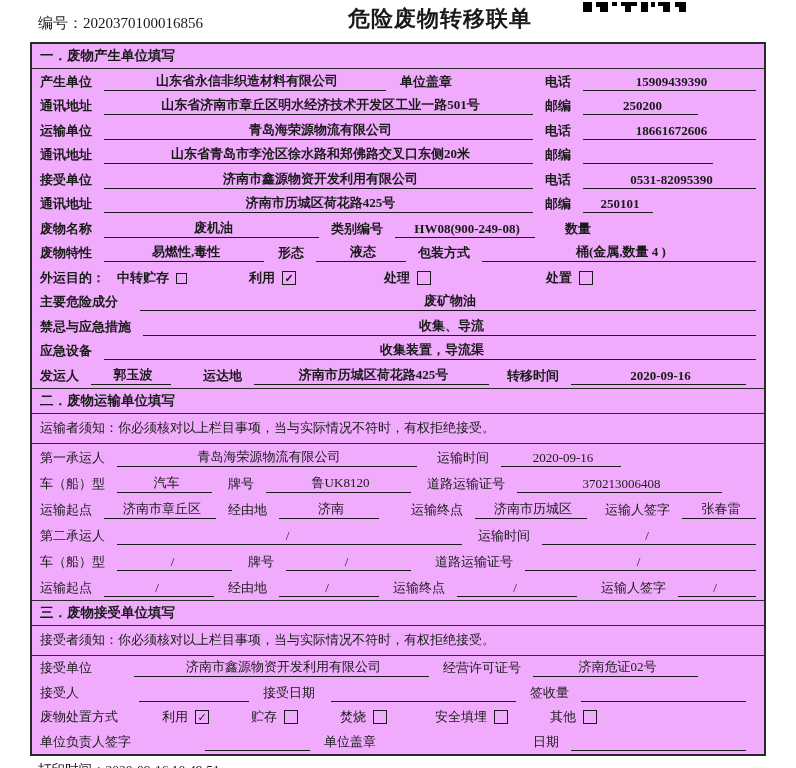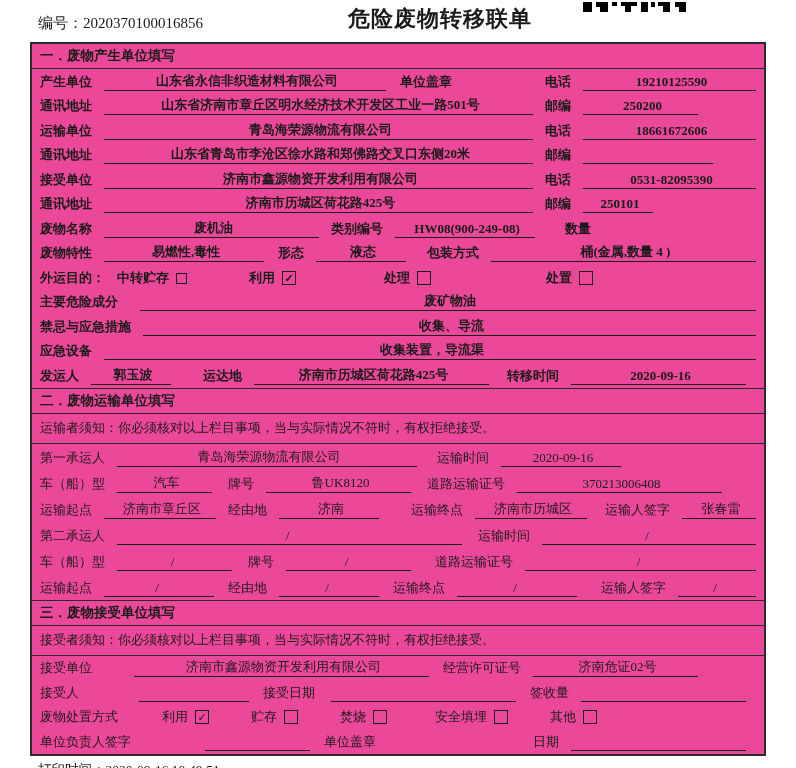--- a/index.html
+++ b/index.html
@@ -11,21 +11,21 @@
   .topbar{position:relative;height:42px;}
   .serial{position:absolute;left:38px;top:14px;font-size:15px;white-space:nowrap;}
   .doc-title{
     position:absolute;left:0;right:0;top:4px;text-align:center;
     transform:translateX(42px);
     font-size:22px;font-weight:bold;letter-spacing:1px;
     font-family:"Liberation Serif","DejaVu Serif",serif;
   }
   .qr{position:absolute;left:583px;top:0;width:103px;height:10px;}
   .form{
-    margin:0 30px;width:732px;border:2px solid #2a2a2a;background:#ec4899;
+    margin:0 30px;width:732px;border:2px solid #2a2a2a;background:#f0abfc;
   }
   .shead{
     display:flex;align-items:center;height:24px;padding:0 8px;
     font-family:"Liberation Sans","DejaVu Sans",sans-serif;
     font-weight:bold;font-size:13.5px;
     border-bottom:1px solid #2a2a2a;white-space:nowrap;
   }
   .sec{border-top:1px solid #2a2a2a;}
   .sec:first-child{border-top:none;}
   .notice{
@@ -85,21 +85,21 @@
   <div class="sec">
     <div class="shead">一．废物产生单位填写</div>
 
     <div class="fr h1">
       <div class="lpart">
         <span class="lbl">产生单位</span>
         <span class="u" style="width:282px">山东省永信非织造材料有限公司</span>
         <span class="lbl ml14">单位盖章</span>
       </div>
       <span class="lbl">电话</span>
-      <span class="u fill">19210125590</span>
+      <span class="u fill">15909439390</span>
     </div>
 
     <div class="fr h1">
       <div class="lpart">
         <span class="lbl">通讯地址</span>
         <span class="u fill" style="margin-right:12px">山东省济南市章丘区明水经济技术开发区工业一路501号</span>
       </div>
       <span class="lbl">邮编</span>
       <span class="u" style="width:115px">250200</span>
     </div>
@@ -146,21 +146,21 @@
       <span class="lbl" style="margin-left:12px">类别编号</span>
       <span class="u" style="width:140px">HW08(900-249-08)</span>
       <span class="lbl" style="margin-left:30px">数量</span>
     </div>
 
     <div class="fr h1">
       <span class="lbl">废物特性</span>
       <span class="u" style="width:160px">易燃性,毒性</span>
       <span class="lbl" style="margin-left:14px">形态</span>
       <span class="u" style="width:90px">液态</span>
-      <span class="lbl" style="margin-left:21px">包装方式</span>
+      <span class="lbl" style="margin-left:12px">包装方式</span>
       <span class="u fill">桶(金属,数量 4 )</span>
     </div>
 
     <div class="fr h1">
       <span class="lbl">外运目的：</span>
       <span class="cbl">中转贮存</span>
       <span class="cb sm"></span>
       <span class="cbl" style="margin-left:62px">利用</span>
       <span class="cb">✓</span>
       <span class="cbl" style="margin-left:88px">处理</span>

